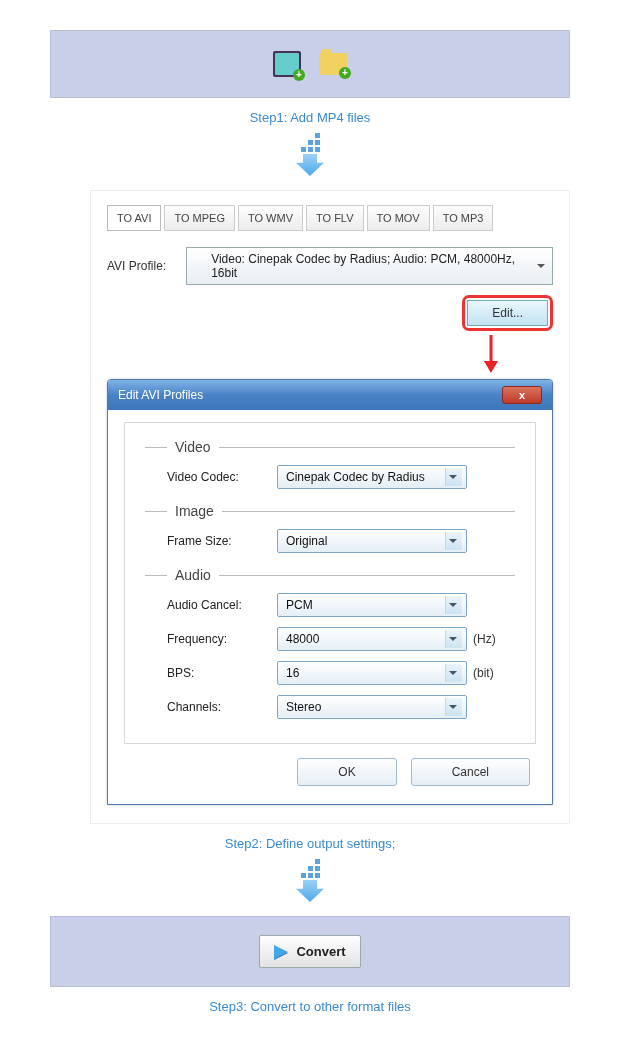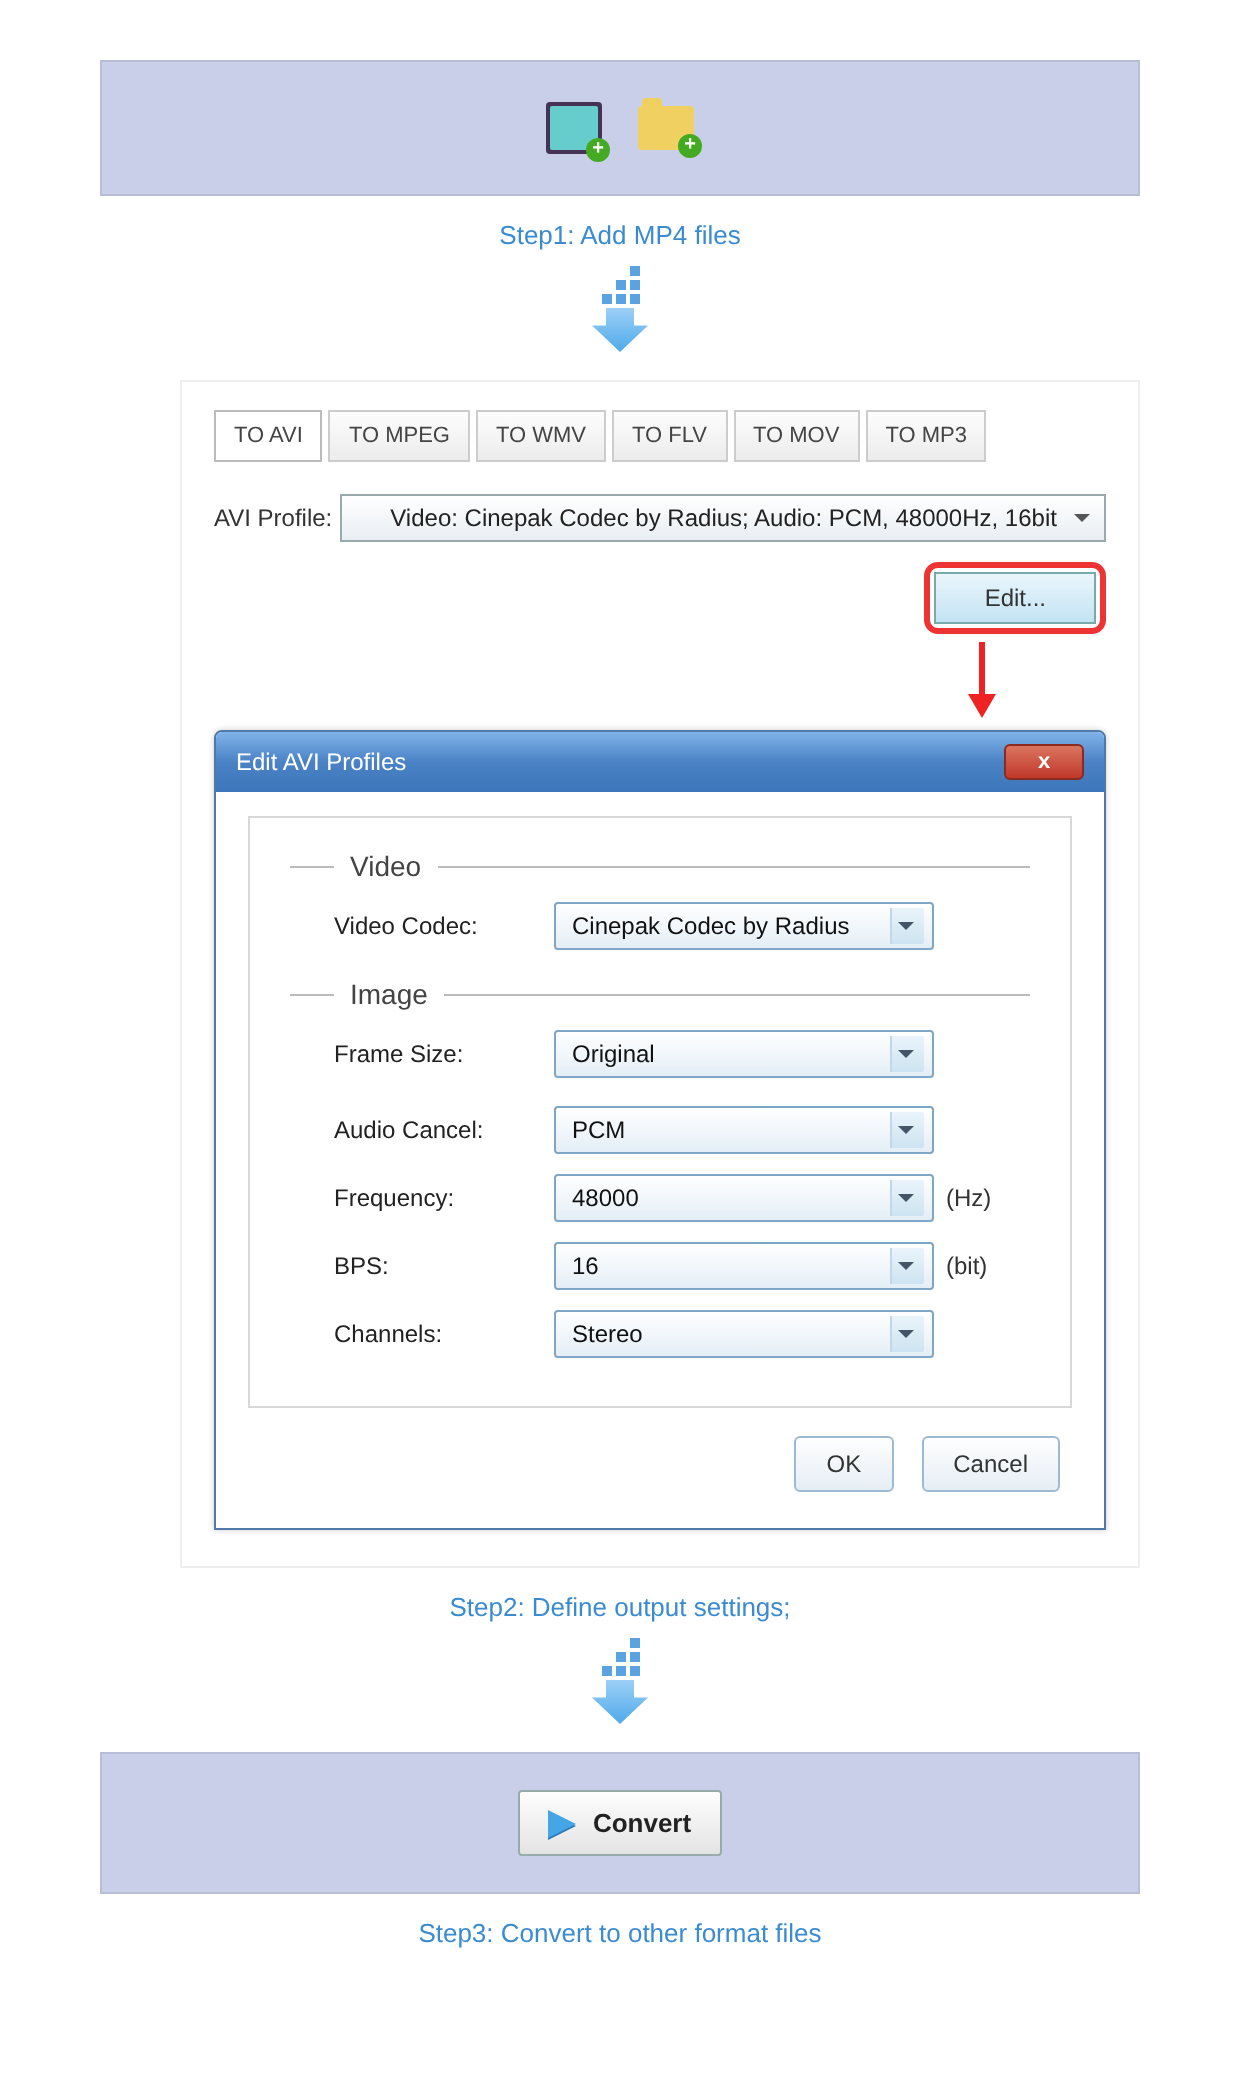--- a/index.html
+++ b/index.html
@@ -20,21 +20,21 @@
 .dots { display: grid; grid-template-columns: repeat(3, 5px); gap: 2px; margin-bottom: 2px; }
 .dots span { width: 5px; height: 5px; background: #5aa3e0; }
 .dots span.hide { visibility: hidden; }
 .arrow-body { width: 28px; height: 22px; background: linear-gradient(#9dd0f7, #4ea9e9); clip-path: polygon(25% 0, 75% 0, 75% 40%, 100% 40%, 50% 100%, 0 40%, 25% 40%); border-radius: 2px; }
 
 .panel-white { border: 1px solid #eee; padding: 14px 16px 18px; margin-left: 40px; }
 .tabs { display: flex; gap: 3px; margin-bottom: 16px; }
 .tab { border: 1px solid #ccc; background: linear-gradient(#fdfdfd, #ececec); padding: 6px 9px; font-size: 11px; cursor: pointer; color: #444; }
 .tab.active { background: #fff; border-color: #bbb; position: relative; }
 
-.profile-row { display: flex; align-items: center; gap: 4px; }
+.profile-row { display: flex; align-items: center; gap: 20px; }
 .profile-row label { font-size: 12px; color: #333; }
 .drop { flex: 1; border: 1px solid #9aa; background: linear-gradient(#fff, #e8eef3); padding: 4px 22px 4px 24px; font-size: 12px; position: relative; color: #222; cursor: pointer; }
 .drop::after { content: ""; position: absolute; right: 7px; top: 50%; margin-top: -2px; border: 4px solid transparent; border-top-color: #555; }
 
 .edit-row { display: flex; justify-content: flex-end; margin-top: 10px; }
 .edit-btn { border: 3px solid #e33; border-radius: 7px; padding: 2px; }
 .edit-btn button { padding: 5px 24px; border: 1px solid #7aa; background: linear-gradient(#eaf6fc, #c3e3f3); font-size: 12px; cursor: pointer; color: #333; }
 
 .red-arrow { display: flex; justify-content: flex-end; padding-right: 52px; margin: 2px 0 6px; }
 .red-arrow svg { display: block; }
@@ -53,21 +53,21 @@
 .group-title .lineafter { flex: 1; height: 1px; background: #bbb; }
 
 .form-row { display: flex; align-items: center; margin: 10px 0 10px 22px; }
 .form-row label { width: 110px; font-size: 12px; color: #222; }
 .select { width: 190px; border: 1px solid #7ea6c7; background: linear-gradient(#fff, #e4eef6); padding: 4px 24px 4px 8px; font-size: 12px; position: relative; color: #111; cursor: pointer; border-radius: 2px; }
 .select::after { content: ""; position: absolute; right: 4px; top: 2px; bottom: 2px; width: 16px; background: linear-gradient(#eaf4fb, #cde3f1); border-left: 1px solid #c0d8ea; border-radius: 0 1px 1px 0; }
 .select::before { content: ""; position: absolute; right: 9px; top: 50%; margin-top: -2px; border: 4px solid transparent; border-top-color: #456; z-index: 1; }
 .unit { margin-left: 6px; font-size: 12px; color: #333; }
 
 .dialog-footer { display: flex; justify-content: flex-end; gap: 14px; padding: 14px 6px 2px; }
-.btn { padding: 6px 15px; border: 1px solid #9dbad3; background: linear-gradient(#fefefe, #e6eef5); border-radius: 3px; font-size: 12px; cursor: pointer; color: #333; }
+.btn { padding: 6px 40px; border: 1px solid #9dbad3; background: linear-gradient(#fefefe, #e6eef5); border-radius: 3px; font-size: 12px; cursor: pointer; color: #333; }
 
 .convert-panel { background: #c9cfe8; border: 1px solid #b8bdd8; padding: 18px; display: flex; justify-content: center; }
 .convert-btn { display: flex; align-items: center; gap: 8px; padding: 8px 14px; border: 1px solid #9aa; background: linear-gradient(#fefefe, #e3e3e3); border-radius: 2px; cursor: pointer; font-weight: bold; font-size: 13px; color: #222; }
 .play-icon { width: 0; height: 0; border-top: 7px solid transparent; border-bottom: 7px solid transparent; border-left: 14px solid #46a6e5; filter: drop-shadow(0 1px 0 #2a7ab8); }
 </style>
 </head>
 <body>
 
 <div class="wrap">
 
@@ -151,20 +151,25 @@
                 <span class="t">Image</span>
                 <span class="lineafter"></span>
               </div>
             <div class="form-row">
               <label>Frame Size:</label>
               <div class="select">Original</div>
             </div>
           </div>
 
           <div class="group">
+            <div class="group-title">
+                <span class="line"></span>
+                <span class="t">Audio</span>
+                <span class="lineafter"></span>
+              </div>
             <div class="form-row">
               <label>Audio Cancel:</label>
               <div class="select">PCM</div>
             </div>
             <div class="form-row">
               <label>Frequency:</label>
               <div class="select">48000</div>
               <span class="unit">(Hz)</span>
             </div>
             <div class="form-row">

